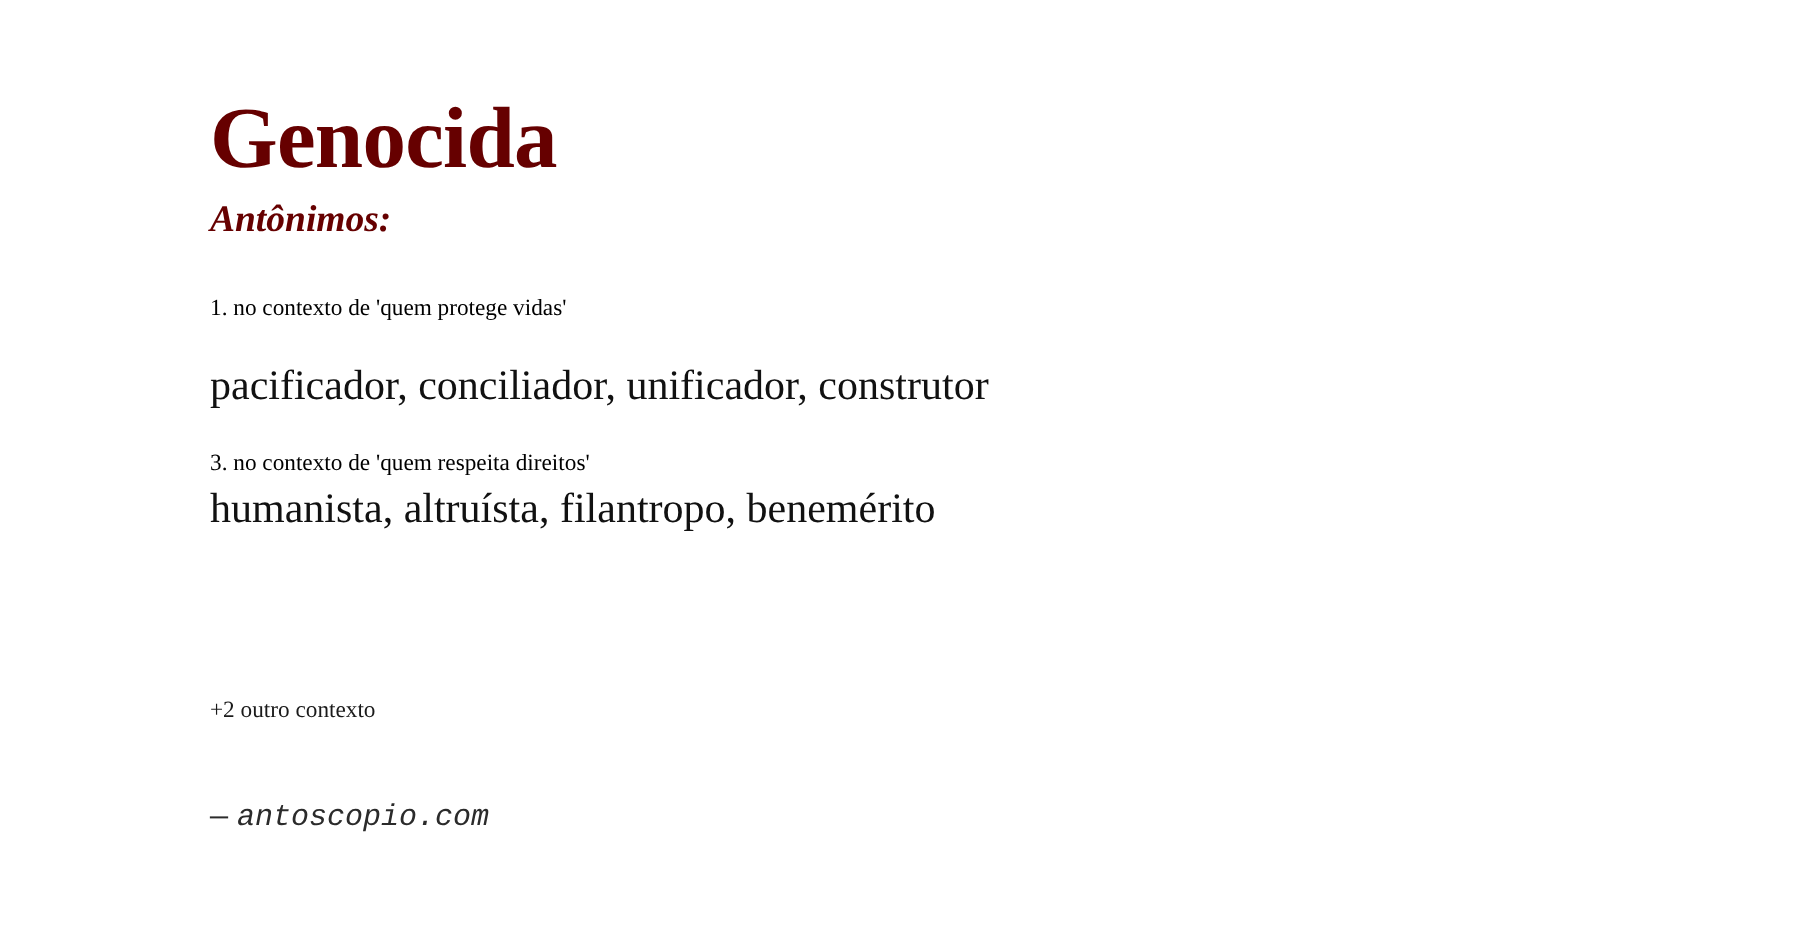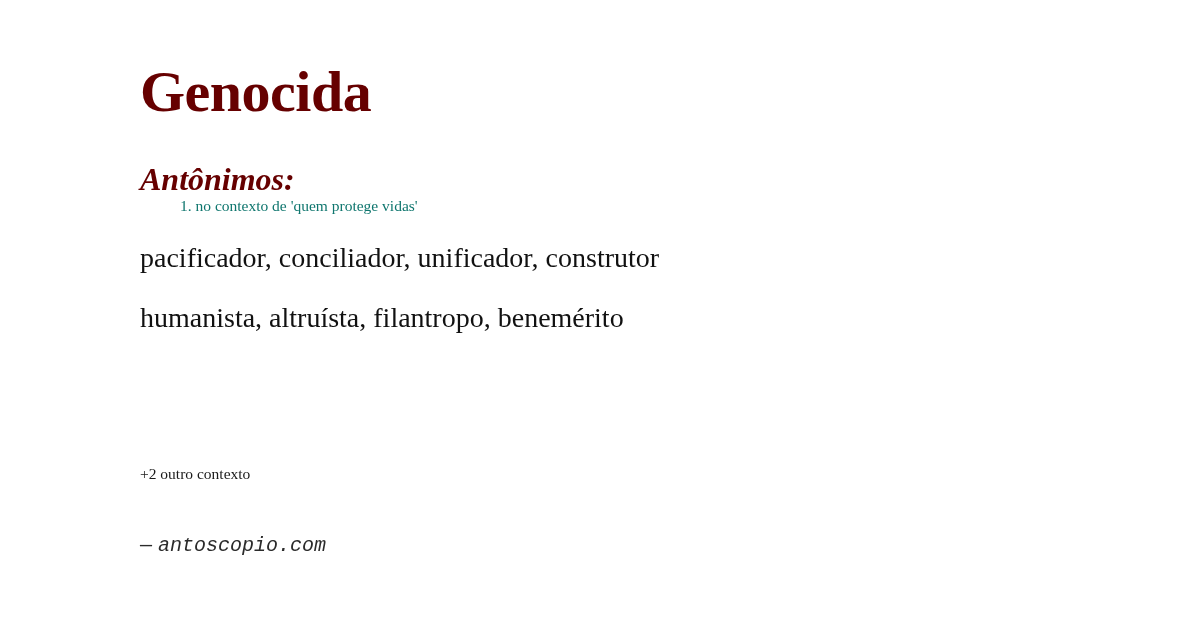--- a/index.html
+++ b/index.html
@@ -29,42 +29,40 @@
     font-weight: bold;
     color: #660000;
     letter-spacing: -0.5px;
     line-height: 1.05;
   }
   .section-label {
     position: absolute;
     left: 140px;
     top: 133px;
     font-family: "Liberation Serif", serif;
-    font-size: 32px;
+    font-size: 25px;
     font-weight: bold;
     font-style: italic;
     color: #660000;
-    margin-top: 28px;
   }
   .senses {
     position: absolute;
     left: 140px;
     top: 196px;
     width: 1000px;
   }
   .sense {
     margin-bottom: 22px;
   }
   .sense-context {
     font-family: "Liberation Serif", serif;
     font-size: 15.5px;
-    color: #0f766e;
+    color: #000000;
     line-height: 1.35;
     white-space: nowrap;
-    margin-left: 40px;
   }
   .sense-words {
     font-family: "Liberation Serif", serif;
     font-size: 28px;
     color: #111111;
     line-height: 1.35;
     margin-top: 1px;
     white-space: nowrap;
   }
   .more-contexts {
@@ -102,20 +100,21 @@
 
     <div class="sense">
       <div class="sense-context">1. no contexto de 'quem protege vidas'</div>
     </div>
 
     <div class="sense">
       <div class="sense-words">pacificador, conciliador, unificador, construtor</div>
     </div>
 
     <div class="sense">
+      <div class="sense-context">3. no contexto de 'quem respeita direitos'</div>
       <div class="sense-words">humanista, altruísta, filantropo, benemérito</div>
     </div>
 
   </div>
 
   <div class="more-contexts">+2 outro contexto</div>
 
   <div class="source">
     <span class="dash">—</span><span>antoscopio.com</span>
   </div>

